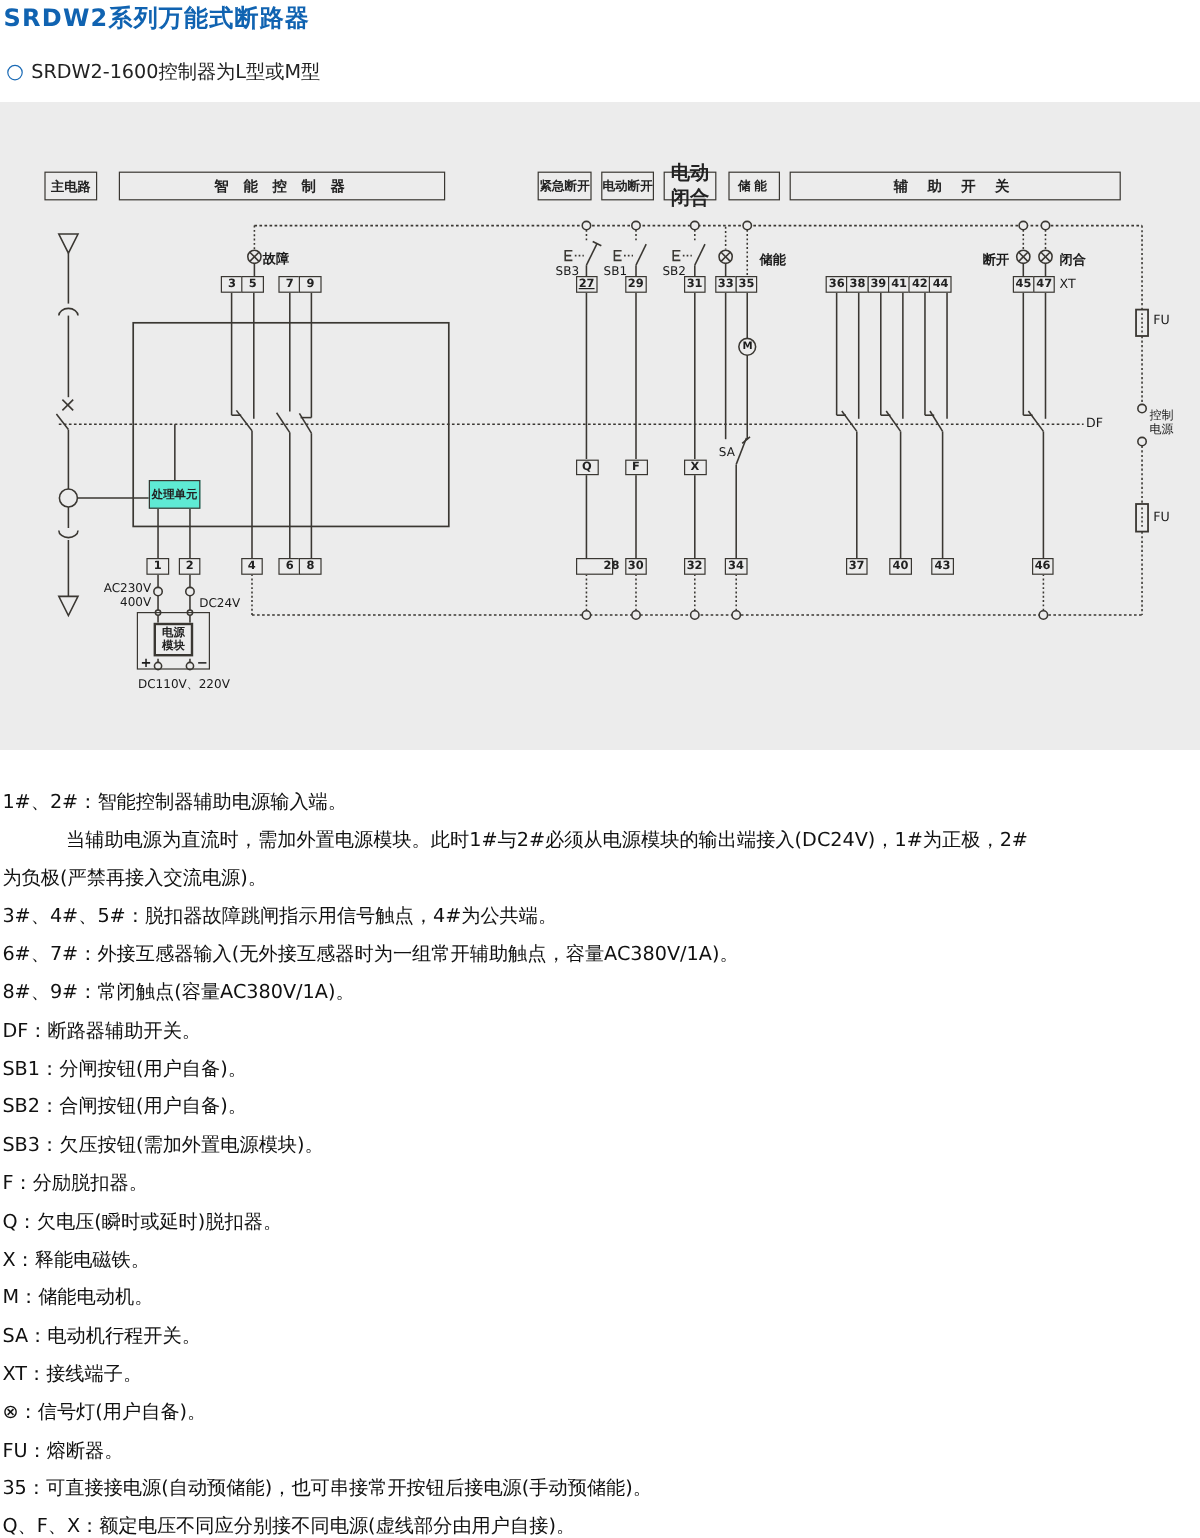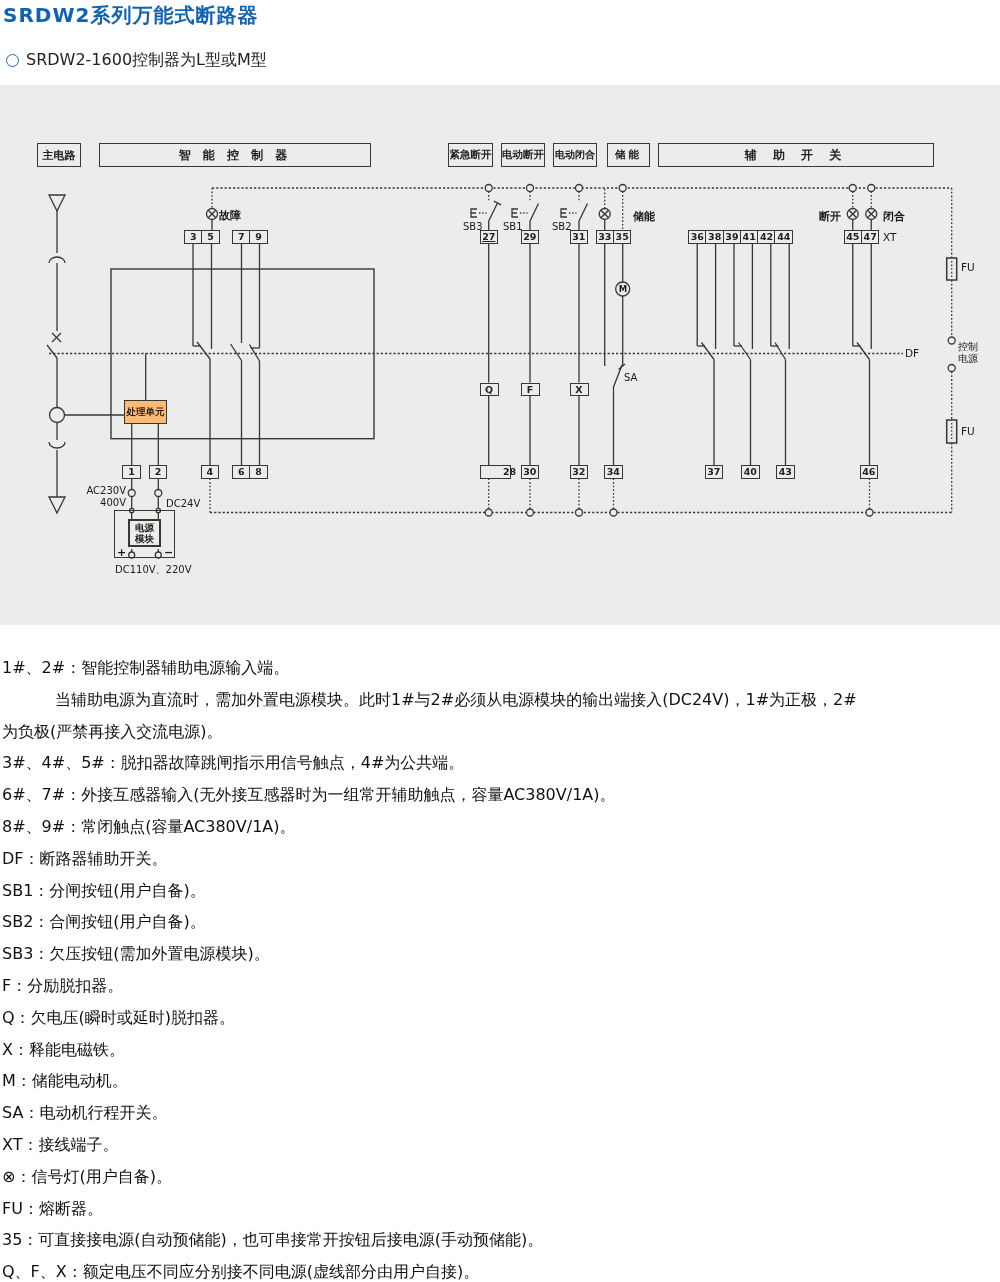--- a/index.html
+++ b/index.html
@@ -18,21 +18,21 @@
         font-size:12px;font-weight:600;color:#222;background:transparent;}
   
   .tpair{display:flex;}
   .term{width:18.7px;height:13.5px;border:1.4px solid #3a3732;box-sizing:border-box;background:#ececec;
         display:flex;align-items:center;justify-content:center;font-size:9.5px;font-weight:bold;color:#222;}
   .tpair .term + .term{margin-left:-1.4px;}
   
   .cbox{width:19px;height:13.5px;border:1.4px solid #3a3732;box-sizing:border-box;background:#ececec;
         display:flex;align-items:center;justify-content:center;font-size:9.5px;font-weight:bold;color:#222;}
   .unitbox{border:1.4px solid #3a3732;box-sizing:border-box;display:flex;align-items:center;justify-content:center;
-        font-size:9.5px;font-weight:600;color:#222;background:#fdba74;}
+        font-size:9.5px;font-weight:600;color:#222;background:#5eead4;}
   .pm-outer{border:1.3px solid #3a3732;box-sizing:border-box;background:transparent;}
   .pm-inner{border:2px solid #3a3732;box-sizing:border-box;background:#ececec;display:flex;flex-direction:column;
         align-items:center;justify-content:center;font-size:9.5px;font-weight:600;line-height:11px;color:#222;}
   .lbl{font-size:10.5px;color:#1a1a1a;white-space:nowrap;}
   .lbl-b{font-size:11px;font-weight:600;color:#1a1a1a;white-space:nowrap;}
   .two-line{line-height:11.5px;font-size:10px;white-space:nowrap;}
   .sign{font-size:11px;font-weight:bold;color:#1a1a1a;}
   
   .notes{left:2px;top:652px;width:996px;}
   .note-line{font-size:16px;line-height:31.8px;height:31.8px;color:#111;white-space:nowrap;}
@@ -245,21 +245,21 @@
     <circle cx="131.7" cy="555" r="3" fill="#ececec"></circle>
     <line x1="158.3" y1="549" x2="158.3" y2="552"></line>
     <circle cx="158.3" cy="555" r="3" fill="#ececec"></circle>
   </g>
 </svg>
 
 <div class="abs hbox" style="left:37px;top:143px;width:44px;height:24px;font-size:11px;">主电路</div>
 <div class="abs hbox" style="left:99px;top:143px;width:272px;height:24px;letter-spacing:4px;">智 能 控 制 器</div>
 <div class="abs hbox" style="left:448px;top:143px;width:45px;height:24px;font-size:10.5px;">紧急断开</div>
 <div class="abs hbox" style="left:501px;top:143px;width:44px;height:24px;font-size:10.5px;">电动断开</div>
-<div class="abs hbox" style="left:553px;top:143px;width:44px;height:24px;font-size:10px;">电动闭合</div>
+<div class="abs hbox" style="left:553px;top:143px;width:44px;height:24px;font-size:16px;text-align:center;">电动闭合</div>
 <div class="abs hbox" style="left:607px;top:143px;width:43px;height:24px;font-size:10.5px;letter-spacing:3px;">储能</div>
 <div class="abs hbox" style="left:658px;top:143px;width:276px;height:24px;letter-spacing:6px;">辅 助 开 关</div>
 
 <div class="abs tpair" style="left:184px;top:230px;">
   <div class="term">3</div>
   <div class="term">5</div>
 </div>
 <div class="abs tpair" style="left:232px;top:230px;">
   <div class="term">7</div>
   <div class="term">9</div>
@@ -298,21 +298,21 @@
 <div class="abs term" style="left:704.5px;top:465px;">37</div>
 <div class="abs term" style="left:741px;top:465px;">40</div>
 <div class="abs term" style="left:776px;top:465px;">43</div>
 <div class="abs term" style="left:859.5px;top:465px;">46</div>
 
 <div class="abs unitbox" style="left:124px;top:400px;width:43px;height:24px;">处理单元</div>
 <div class="abs cbox" style="left:479.5px;top:382.5px;">Q</div>
 <div class="abs cbox" style="left:520.5px;top:382.5px;">F</div>
 <div class="abs cbox" style="left:569.5px;top:382.5px;">X</div>
 <div class="abs lbl" style="left:618px;top:284px;width:10px;text-align:center;font-size:8.5px;font-weight:bold;">M</div>
-<div class="abs lbl" style="left:624px;top:372px;font-size:10px;">SA</div>
+<div class="abs lbl" style="left:599px;top:372px;font-size:10px;">SA</div>
 <div class="abs lbl" style="left:905px;top:347px;">DF</div>
 <div class="abs lbl" style="left:883px;top:231px;">XT</div>
 <div class="abs lbl-b" style="left:219px;top:208px;">故障</div>
 <div class="abs lbl-b" style="left:633px;top:209px;">储能</div>
 <div class="abs lbl-b" style="left:819px;top:209px;">断开</div>
 <div class="abs lbl-b" style="left:883px;top:209px;">闭合</div>
 <div class="abs lbl" style="left:961px;top:261px;">FU</div>
 <div class="abs lbl" style="left:961px;top:425px;">FU</div>
 <div class="abs two-line" style="left:958px;top:341px;">
   <div>控制</div>

